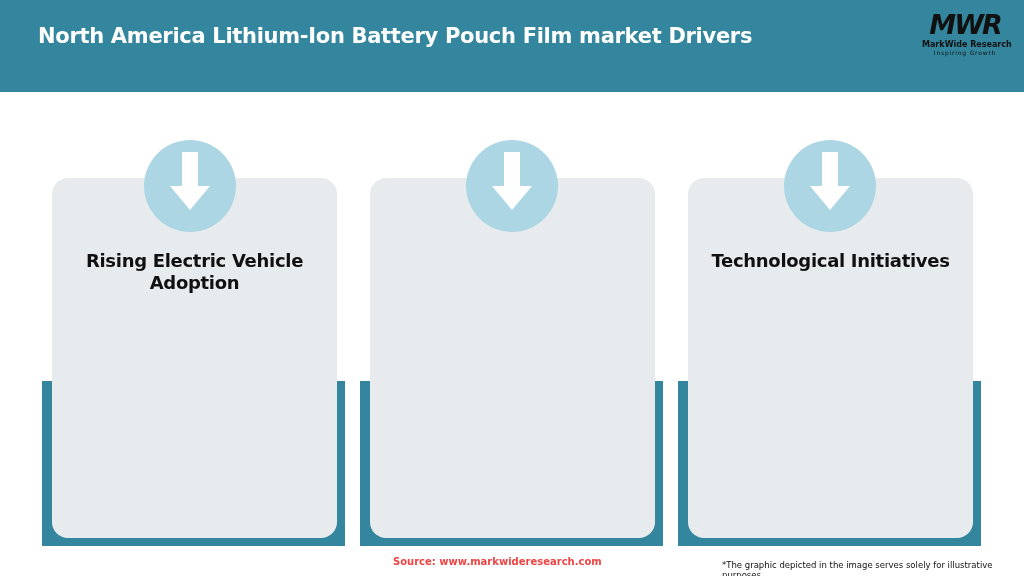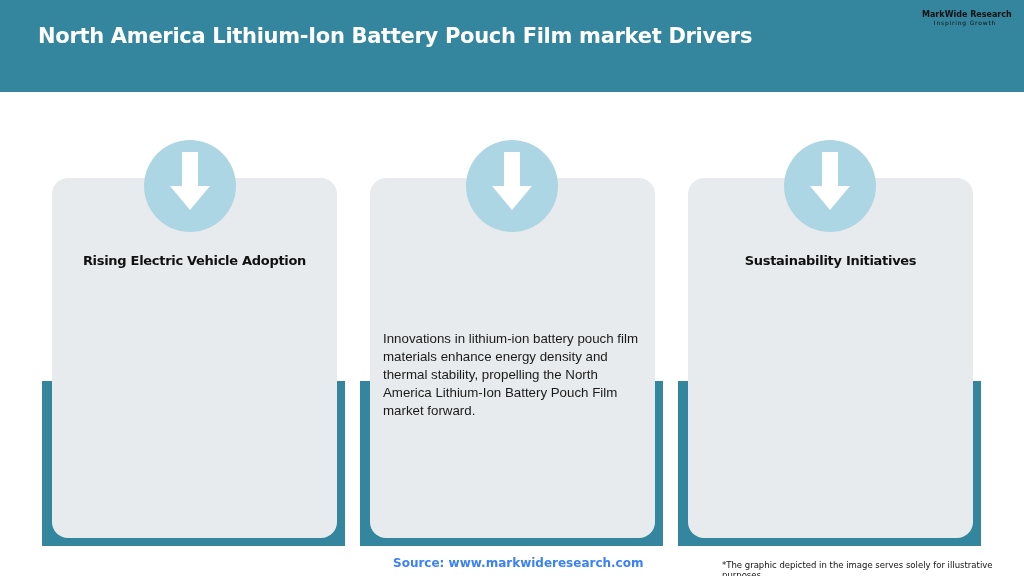--- a/index.html
+++ b/index.html
@@ -7,59 +7,59 @@
   .header{position:absolute;left:0;top:0;width:1024px;height:92px;background:#33869d;}
   .title{position:absolute;left:38px;top:24px;color:#ffffff;font-family:"DejaVu Sans",sans-serif;font-weight:bold;font-size:21px;letter-spacing:-0.3px;}
   .logo{position:absolute;left:922px;top:10px;width:86px;height:50px;text-align:center;}
   .logo-mark{font-family:"DejaVu Sans",sans-serif;font-weight:bold;font-style:italic;font-size:27px;color:#111;letter-spacing:-2px;line-height:30px;}
   .logo-name{font-family:"DejaVu Sans",sans-serif;font-weight:bold;font-size:8px;color:#111;line-height:9px;white-space:nowrap;}
   .logo-tag{font-family:"DejaVu Sans",sans-serif;font-size:6px;color:#111;letter-spacing:0.8px;line-height:7px;}
   .backing{position:absolute;top:381px;height:165px;background:#33869d;}
   .card{position:absolute;top:178px;width:285px;height:360px;background:#e8ebed;border-radius:16px;}
   .circle{position:absolute;top:140px;width:92px;height:92px;border-radius:50%;background:#acd6e3;}
   .circle svg{position:absolute;left:26px;top:12px;}
-  .card-title{position:absolute;top:72px;left:20px;right:20px;text-align:center;font-family:"DejaVu Sans",sans-serif;font-weight:bold;font-size:13px;line-height:22px;color:#111;letter-spacing:-0.3px;}
+  .card-title{position:absolute;top:72px;left:20px;right:20px;text-align:center;font-family:"DejaVu Sans",sans-serif;font-weight:bold;font-size:18px;line-height:22px;color:#111;letter-spacing:-0.3px;}
   .card-text{position:absolute;top:152px;left:13px;right:16px;font-family:"Liberation Sans",sans-serif;font-size:13.3px;line-height:18px;color:#1a1a1a;}
-  .source{position:absolute;left:393px;top:556px;font-family:"DejaVu Sans",sans-serif;font-weight:bold;font-size:12px;color:#3b82f6;}
+  .source{position:absolute;left:393px;top:556px;font-family:"DejaVu Sans",sans-serif;font-weight:bold;font-size:10px;color:#ef4444;}
   .disclaimer{position:absolute;left:722px;top:560px;font-family:"DejaVu Sans",sans-serif;font-size:8.5px;color:#111;}
 </style>
 </head>
 <body>
 
 <div class="header">
   <div class="title">North America Lithium-Ion Battery Pouch Film market Drivers</div>
   <div class="logo">
+    <div class="logo-mark">MWR</div>
     <div class="logo-name">MarkWide Research</div>
     <div class="logo-tag">Inspiring Growth</div>
   </div>
 </div>
 
 <div class="backing" style="left:42px;width:303px;"></div>
 <div class="card" style="left:52px;">
   <div class="card-title">Rising Electric Vehicle Adoption</div>
 </div>
 <div class="circle" style="left:144px;">
   <svg width="40" height="60" viewBox="0 0 40 60">
     <polygon points="12,0 28,0 28,34 40,34 20,58 0,34 12,34" fill="#ffffff"></polygon>
   </svg>
 </div>
 
 <div class="backing" style="left:360px;width:303px;"></div>
 <div class="card" style="left:370px;">
-  <div class="card-text">Innovations in lithium-ion battery pouch film materials enhance energy density and thermal stability, propelling the North America Lithium-Ion Battery Pouch Film market forward.</div>
 </div>
 <div class="circle" style="left:466px;">
   <svg width="40" height="60" viewBox="0 0 40 60">
     <polygon points="12,0 28,0 28,34 40,34 20,58 0,34 12,34" fill="#ffffff"></polygon>
   </svg>
 </div>
 
 <div class="backing" style="left:678px;width:303px;"></div>
 <div class="card" style="left:688px;">
-  <div class="card-title">Sustainability Initiatives</div>
+  <div class="card-title">Technological Initiatives</div>
 </div>
 <div class="circle" style="left:784px;">
   <svg width="40" height="60" viewBox="0 0 40 60">
     <polygon points="12,0 28,0 28,34 40,34 20,58 0,34 12,34" fill="#ffffff"></polygon>
   </svg>
 </div>
 
 <div class="source">Source: www.markwideresearch.com</div>
 <div class="disclaimer">*The graphic depicted in the image serves solely for illustrative purposes</div>
 

